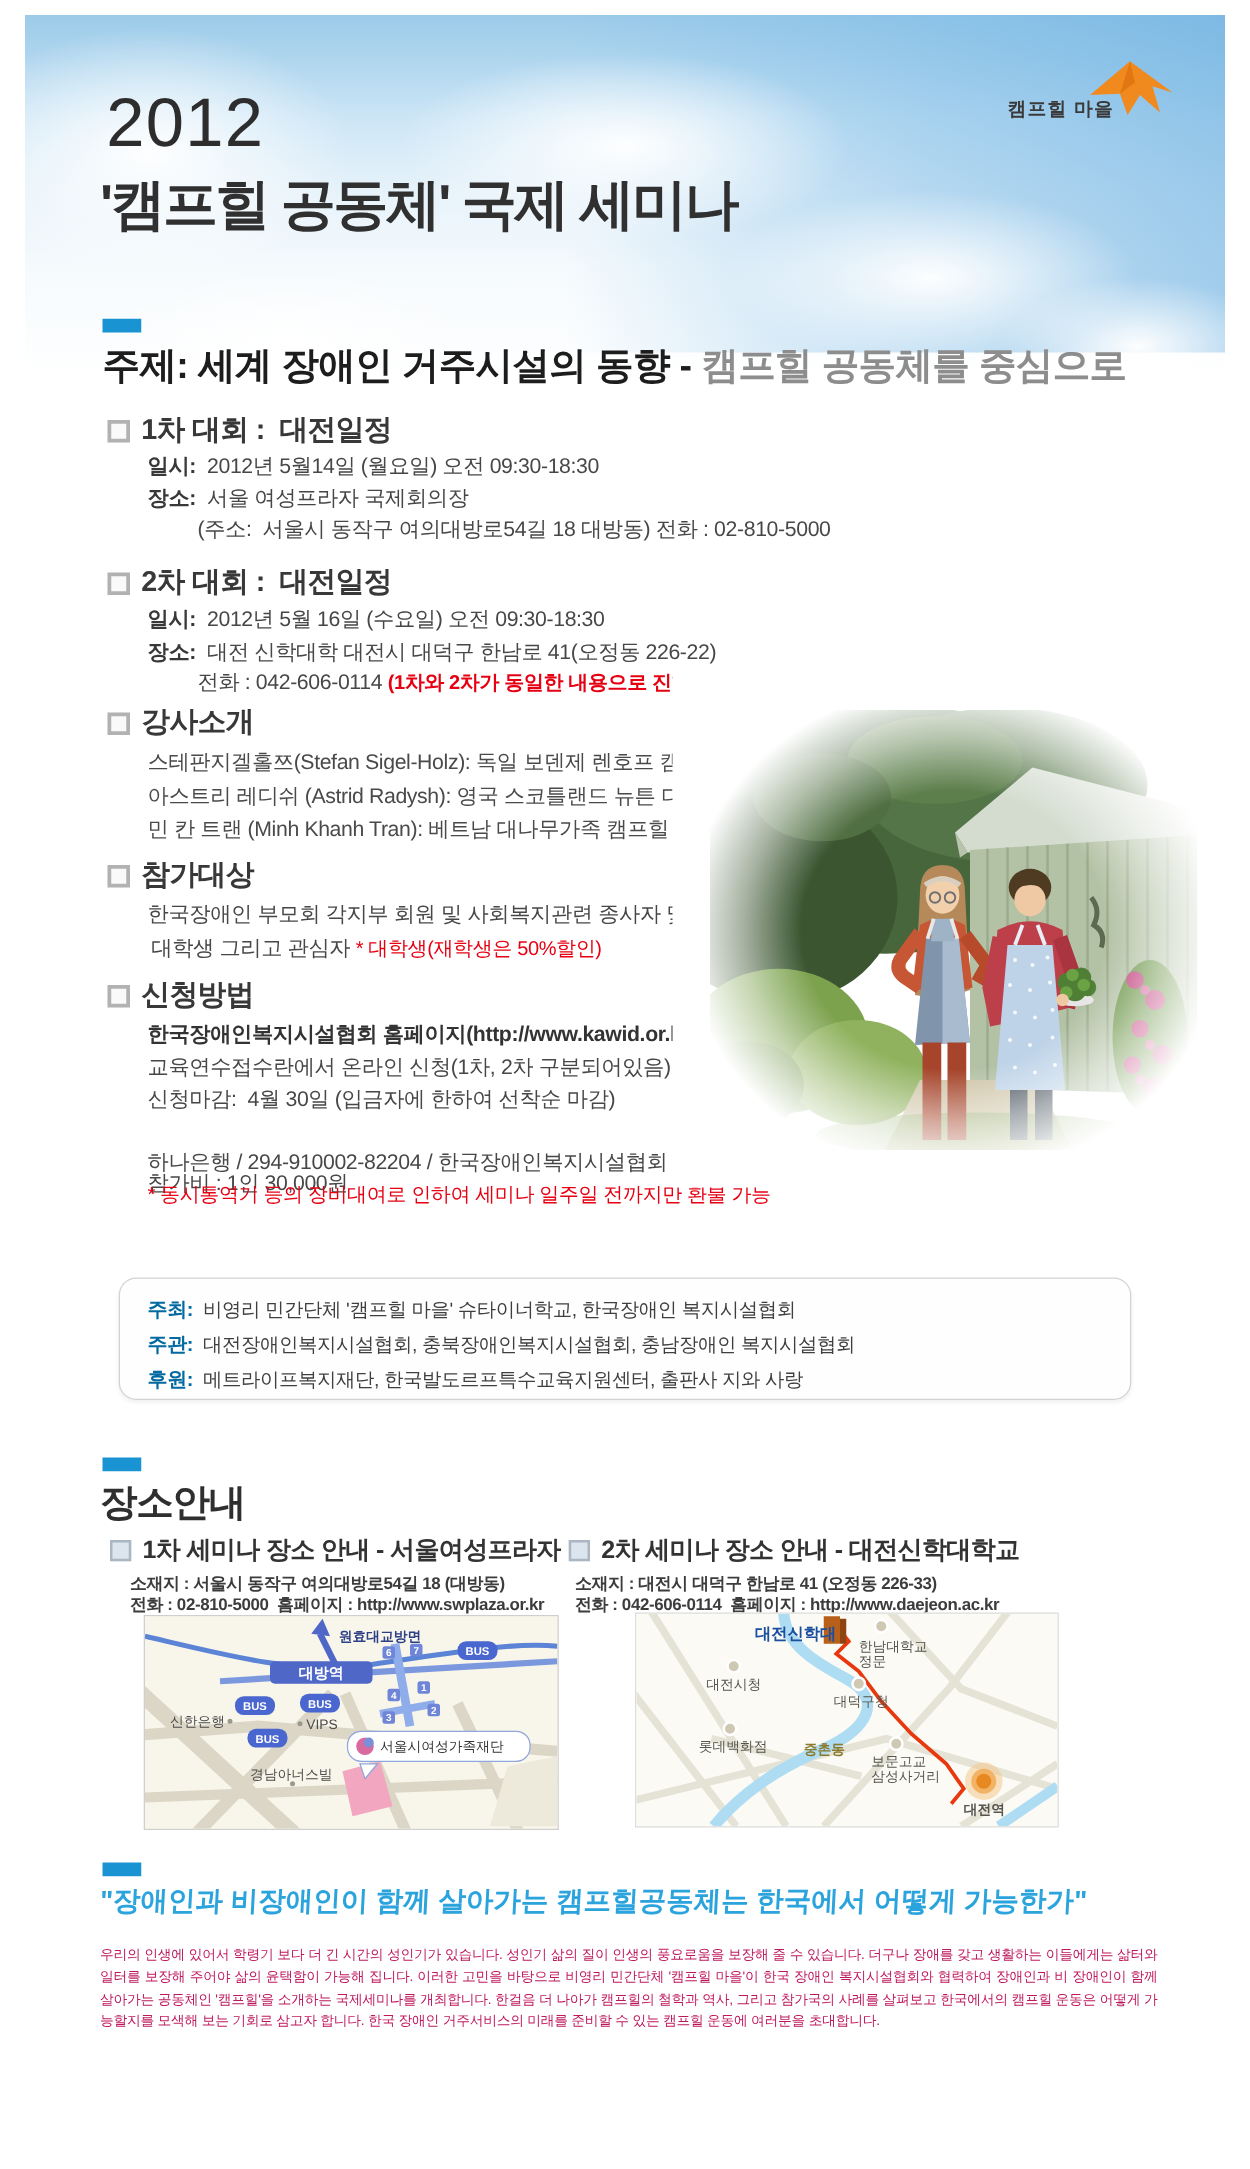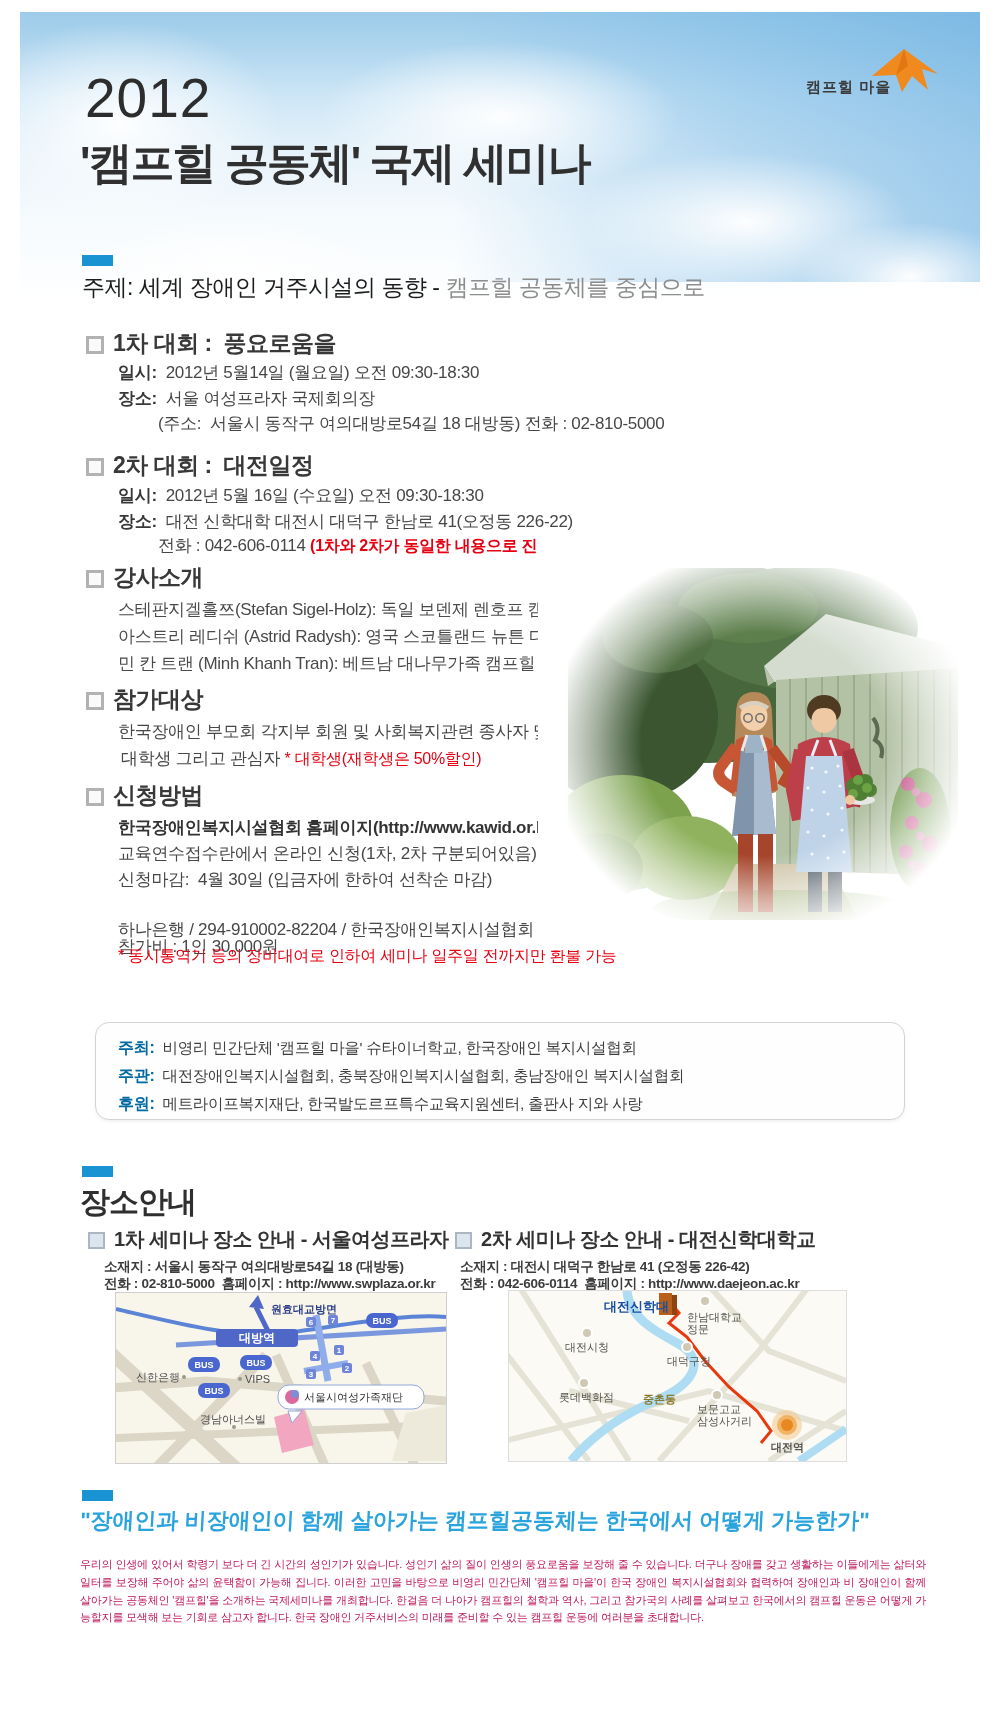--- a/index.html
+++ b/index.html
@@ -21,21 +21,21 @@
   .sky-right{
     position:absolute;right:0;top:0;width:55%;height:270px;
     background:linear-gradient(90deg,rgba(120,184,229,0) 0%,rgba(120,184,229,.45) 55%,rgba(104,174,224,.6) 100%);
   }
   .cloud{position:absolute;background:radial-gradient(closest-side,rgba(255,255,255,.97),rgba(255,255,255,0));}
   
   .year{font-size:55px;font-weight:300;color:#2d2d2d;letter-spacing:1px;}
   .main-title{font-size:44px;font-weight:800;color:#303030;letter-spacing:-2px;}
   .logo-label{font-size:15px;font-weight:700;color:#3a3a3a;letter-spacing:1px;}
   .bar{width:31px;height:11px;background:#1a93d3;}
-  .topic{font-size:23px;font-weight:400;color:#1d1d1d;letter-spacing:-0.5px;}
+  .topic{font-size:30px;font-weight:700;color:#1d1d1d;letter-spacing:-0.5px;}
   .topic .hl{color:#8d8d8d;}
   .sq{display:inline-block;width:12px;height:12px;border:3px solid #b2b2b2;background:#fafafa;}
   .sq2{display:inline-block;width:13px;height:13px;border:2px solid #aab7c3;background:#dce5ed;}
   .sec-h{font-size:23px;font-weight:800;color:#383838;letter-spacing:-0.5px;}
   .row{font-size:17px;color:#474747;letter-spacing:-0.3px;}
   .row b{color:#383838;margin-top:31px;}
   .red{color:#e60012;}
   .small-red{font-size:16px;}
   .bold-line{font-weight:700;color:#333;}
   
@@ -81,21 +81,21 @@
 </svg>
 <div class="abs logo-label" style="left:806px;top:78px;">캠프힐 마을</div>
 
 <div class="abs year" style="left:85px;top:66px;">2012</div>
 <div class="abs main-title" style="left:80px;top:134px;">'캠프힐 공동체' 국제 세미나</div>
 
 <div class="abs bar" style="left:82px;top:255px;"></div>
 <div class="abs topic pre" style="left:82px;top:272px;"><span>주제: 세계 장애인 거주시설의 동향 - </span><span class="hl">캠프힐 공동체를 중심으로</span></div>
 
 <span class="abs sq" style="left:86px;top:336px;"></span>
-<div class="abs sec-h pre" style="left:113px;top:328px;">1차 대회 :  풍요로움을</div>
+<div class="abs sec-h pre" style="left:113px;top:328px;">1차 대회 :  대전일정</div>
 <div class="abs row pre" style="left:118px;top:361px;"><b>일시:</b>&nbsp; <span>2012년 5월14일 (월요일) 오전 09:30-18:30</span></div>
 <div class="abs row pre" style="left:118px;top:387px;"><b>장소:</b>&nbsp; <span>서울 여성프라자 국제회의장</span></div>
 <div class="abs row pre" style="left:158px;top:412px;">(주소:  서울시 동작구 여의대방로54길 18 대방동) 전화 : 02-810-5000</div>
 
 <span class="abs sq" style="left:86px;top:458px;"></span>
 <div class="abs sec-h pre" style="left:113px;top:450px;">2차 대회 :  대전일정</div>
 <div class="abs row pre" style="left:118px;top:484px;"><b>일시:</b>&nbsp; <span>2012년 5월 16일 (수요일) 오전 09:30-18:30</span></div>
 <div class="abs row pre" style="left:118px;top:510px;"><b>장소:</b>&nbsp; <span>대전 신학대학 대전시 대덕구 한남로 41(오정동 226-22)</span></div>
 <div class="abs row pre" style="left:158px;top:534px;"><span>전화 : 042-606-0114 </span><span class="red small-red" style="font-weight:700;">(1차와 2차가 동일한 내용으로 진행됩니다)</span></div>
 
@@ -241,21 +241,21 @@
 <div class="abs bar" style="left:82px;top:1166px;"></div>
 <div class="abs venue-h" style="left:80px;top:1182px;">장소안내</div>
 
 <span class="abs sq2" style="left:88px;top:1232px;"></span>
 <div class="abs col-h" style="left:114px;top:1226px;">1차 세미나 장소 안내 - 서울여성프라자</div>
 <span class="abs sq2" style="left:455px;top:1232px;"></span>
 <div class="abs col-h" style="left:481px;top:1226px;">2차 세미나 장소 안내 - 대전신학대학교</div>
 
 <div class="abs addr pre" style="left:104px;top:1258px;">소재지 : 서울시 동작구 여의대방로54길 18 (대방동)</div>
 <div class="abs addr pre" style="left:104px;top:1275px;">전화 : 02-810-5000  홈페이지 : http://www.swplaza.or.kr</div>
-<div class="abs addr pre" style="left:460px;top:1258px;">소재지 : 대전시 대덕구 한남로 41 (오정동 226-42)</div>
+<div class="abs addr pre" style="left:460px;top:1258px;">소재지 : 대전시 대덕구 한남로 41 (오정동 226-33)</div>
 <div class="abs addr pre" style="left:460px;top:1275px;">전화 : 042-606-0114  홈페이지 : http://www.daejeon.ac.kr</div>
 
 <div class="map" style="left:115px;top:1292px;width:330px;height:170px;">
   <svg width="330" height="170" viewBox="0 0 330 170">
     <rect width="330" height="170" fill="#f8f5ea"></rect>
 
     <g stroke="#dbd6c5" fill="none">
       <path d="M-5,60 L120,175" stroke-width="13"></path>
       <path d="M40,175 L150,62" stroke-width="10"></path>
       <path d="M-5,95 L90,88 L330,108" stroke-width="9"></path>

